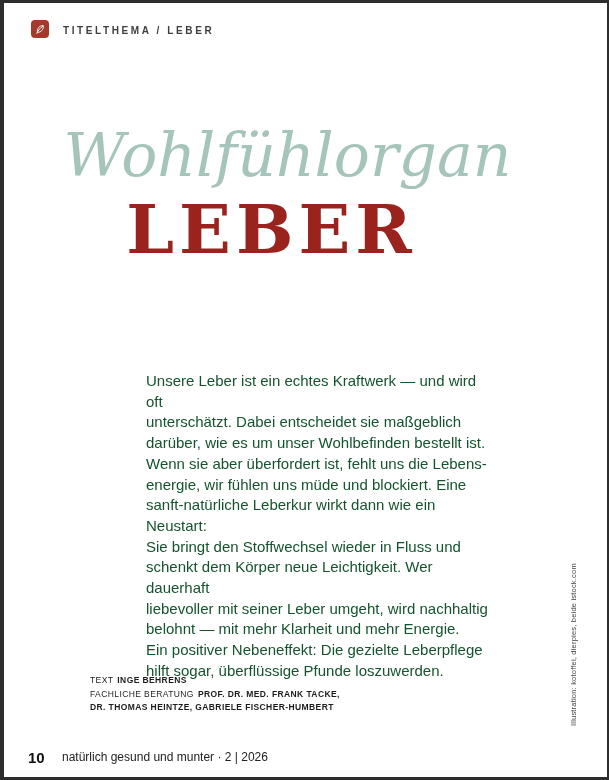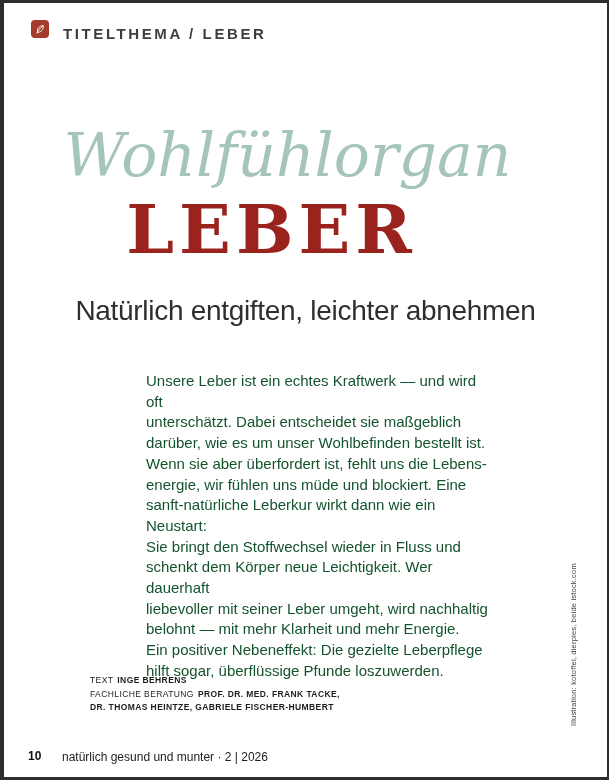--- a/index.html
+++ b/index.html
@@ -19,21 +19,21 @@
   .kicker-icon {
     position: absolute; left: 27px; top: 17px;
     width: 18px; height: 18px;
     background: #a43a2c;
     border-radius: 4px;
     display: flex; align-items: center; justify-content: center;
   }
   .kicker-icon svg { width: 12px; height: 12px; display: block; }
   .kicker {
     position: absolute; left: 59px; top: 22px;
-    font-size: 15px; font-weight: 700;
+    font-size: 10px; font-weight: 700;
     letter-spacing: 2.6px;
     color: #3e3e3e;
     text-transform: uppercase;
     white-space: nowrap;
   }
   
   .overline-title {
     position: absolute; left: 0; right: 0; top: 116px;
     text-align: center;
     transform: translateX(-18px);
@@ -95,21 +95,21 @@
     writing-mode: vertical-rl;
     transform: rotate(180deg);
     font-size: 7.5px;
     letter-spacing: 0.2px;
     color: #3f3f3f;
     white-space: nowrap;
   }
   
   .footer-pageno {
     position: absolute; left: 24px; top: 746px;
-    font-size: 12px; font-weight: 700; color: #111;
+    font-size: 15px; font-weight: 700; color: #111;
   }
   .footer-mag {
     position: absolute; left: 58px; top: 747px;
     font-size: 12px; color: #222;
     white-space: nowrap;
   }
 </style>
 </head>
 <body>
 
@@ -118,21 +118,20 @@
   <div class="kicker-icon">
     <svg viewBox="0 0 24 24" fill="none" stroke="#ffffff" stroke-width="1.8" stroke-linecap="round" stroke-linejoin="round">
       <path d="M7 19 C5.5 11 10.5 5.5 18.5 5 C19.5 13.5 14 18.5 7 19 Z"></path>
       <path d="M5.5 20.5 C9 14 13 9.5 17.5 6.5"></path>
     </svg>
   </div>
   <div class="kicker">TITELTHEMA / LEBER</div>
 
   <h1 class="overline-title">Wohlfühlorgan</h1>
   <h2 class="main-title">LEBER</h2>
-  <h3 class="subtitle">Natürlich entgiften, leichter abnehmen</h3>
 
   <p class="intro">Unsere Leber ist ein echtes Kraftwerk — und wird oft
 unterschätzt. Dabei entscheidet sie maßgeblich
 darüber, wie es um unser Wohlbefinden bestellt ist.
 Wenn sie aber überfordert ist, fehlt uns die Lebens-
 energie, wir fühlen uns müde und blockiert. Eine
 sanft-natürliche Leberkur wirkt dann wie ein Neustart:
 Sie bringt den Stoffwechsel wieder in Fluss und
 schenkt dem Körper neue Leichtigkeit. Wer dauerhaft
 liebevoller mit seiner Leber umgeht, wird nachhaltig

